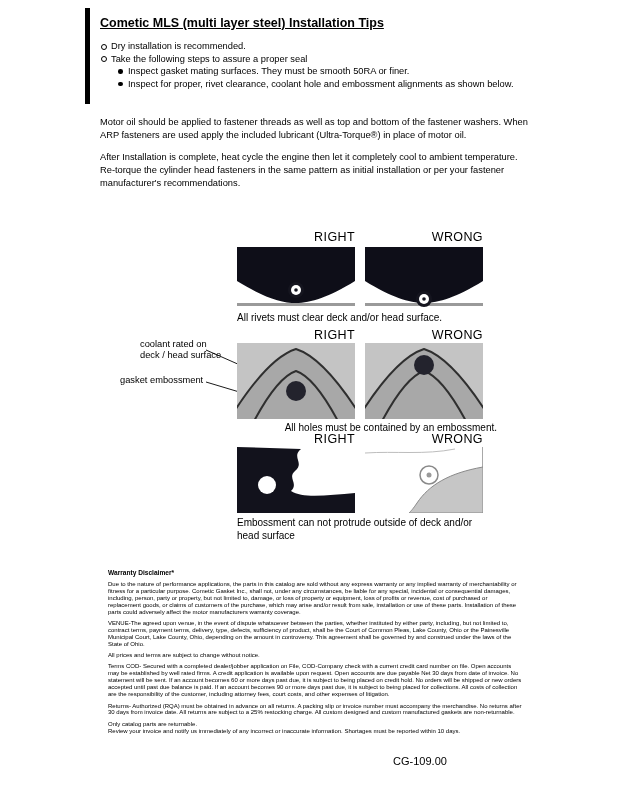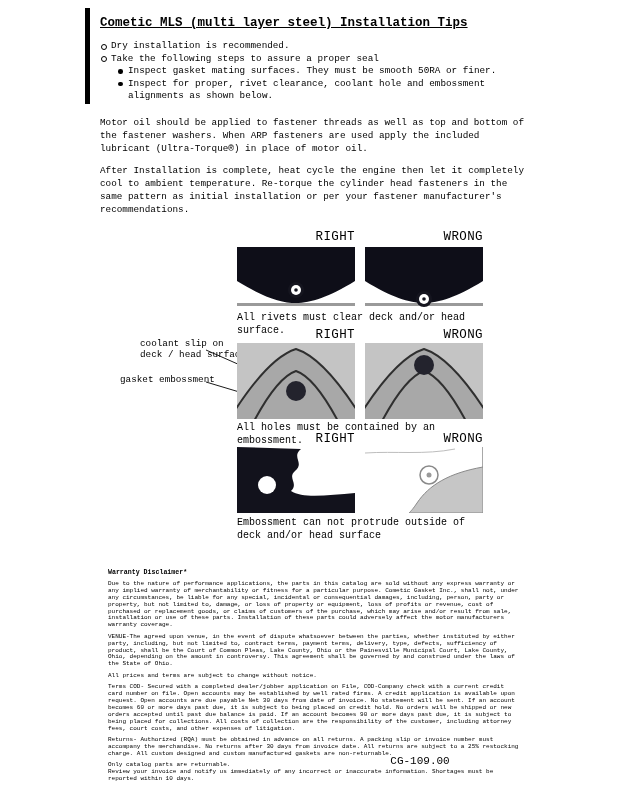--- a/index.html
+++ b/index.html
@@ -1,20 +1,20 @@
 <!DOCTYPE html>
 <html><head>
 <meta charset="utf-8">
 <style>
   * { margin:0; padding:0; box-sizing:border-box; }
   html,body { background:#ffffff; }
   .page {
     position:relative; width:618px; height:800px; margin:0 auto;
     background:#ffffff; color:#000;
-    font-family:Liberation Mono, monospace;
+    font-family:Liberation Sans, sans-serif;
     overflow:hidden;
   }
   .abs { position:absolute; }
 
   .left-bar { left:85px; top:8px; width:5px; height:96px; background:#000; }
 
   .title { left:100px; top:16px; font-size:12.5px; font-weight:700; text-decoration:underline; white-space:nowrap; }
 
   .tips { left:100px; top:40px; width:438px; font-size:9.3px; line-height:12.6px; }
   .tip { position:relative; padding-left:11px; }
@@ -33,21 +33,21 @@
   .lbl-r3 { left:237px; top:432px; } .lbl-w3 { left:365px; top:432px; }
 
   .img { width:118px; }
   .img svg { display:block; }
   .img-r1 { left:237px; top:247px; } .img-w1 { left:365px; top:247px; }
   .img-r2 { left:237px; top:343px; } .img-w2 { left:365px; top:343px; }
   .img-r3 { left:237px; top:447px; } .img-w3 { left:365px; top:447px; }
 
   .caption { font-size:10px; line-height:12.5px; }
   .cap1 { left:237px; top:312px; width:260px; }
-  .cap2 { left:237px; top:422px; width:260px; }
+  .cap2 { left:237px; top:422px; width:260px;text-align:right; }
   .cap3 { left:237px; top:517px; width:240px; }
 
   .ann { font-size:9.3px; line-height:10.8px; }
   .ann-coolant { left:140px; top:339px; }
   .ann-emboss  { left:120px; top:375px; }
   .ann-lines   { left:204px; top:344px; width:100px; height:58px; }
 
   .disclaimer { left:108px; top:570px; width:414px; font-size:6px; line-height:6.9px; }
   .disclaimer h3 { font-size:6.6px; font-weight:700; margin-bottom:4px; }
   .disclaimer p { margin-bottom:4.5px; }
@@ -98,21 +98,21 @@
       <circle cx="59" cy="52" r="5" fill="#ffffff"></circle>
       <circle cx="59" cy="52" r="1.8" fill="#15151f"></circle>
     </svg>
   </div>
   <div class="abs caption cap1">All rivets must clear deck and/or head surface.</div>
 
   <div class="abs col-label lbl-r2">RIGHT</div>
   <div class="abs col-label lbl-w2">WRONG</div>
 
   <div class="abs ann ann-coolant">
-    <div>coolant slip on</div>
+    <div>coolant rated on</div>
     <div>deck / head surface</div>
   </div>
   <div class="abs ann ann-emboss">gasket embossment</div>
   <div class="abs ann-lines">
     <svg width="100" height="58" viewBox="0 0 100 58">
       <line x1="2" y1="6" x2="88" y2="44" stroke="#000" stroke-width="0.9"></line>
       <line x1="2" y1="38" x2="52" y2="53" stroke="#000" stroke-width="0.9"></line>
     </svg>
   </div>
 

